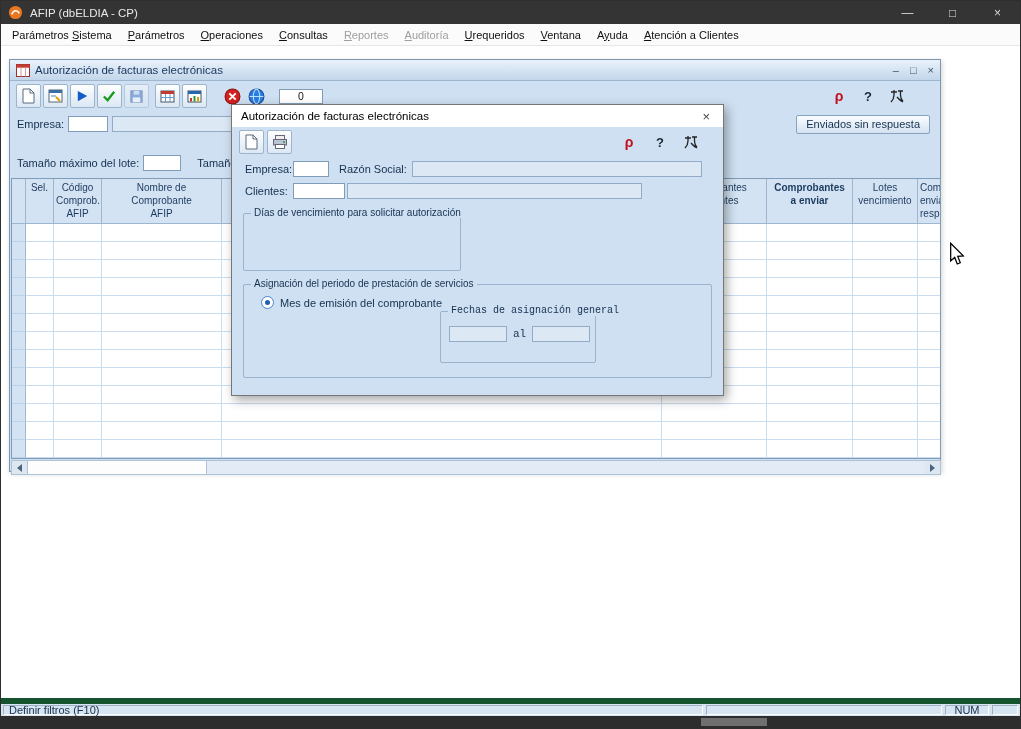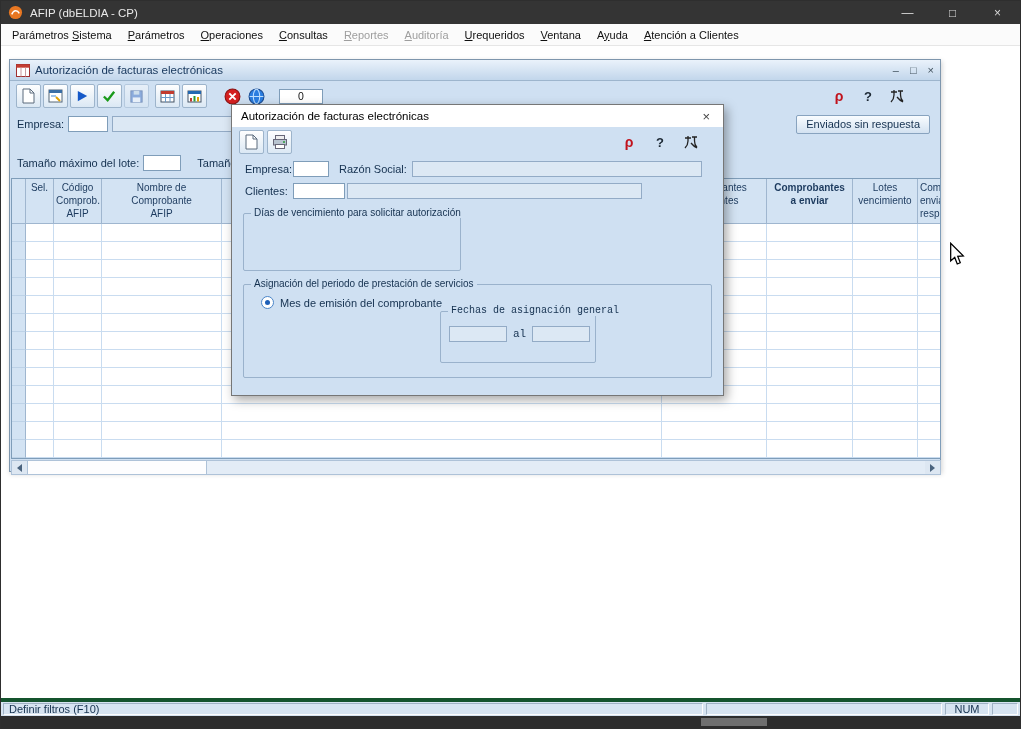--- a/index.html
+++ b/index.html
@@ -92,21 +92,21 @@
   .g1row .lbl{flex:1;font-size:10.5px;}
   .g2{margin:13px 11px 0 11px;height:94px;}
   .radio-row{display:flex;align-items:flex-end;gap:6px;padding-left:17px;margin-top:11px;}
   .radio{width:13px;height:13px;border-radius:50%;background:#fff;border:1px solid #8ea8c0;position:relative;flex:none;}
   .radio.on{border-color:#4a85c8;}
   .radio.on::after{content:"";position:absolute;left:3px;top:3px;width:5px;height:5px;border-radius:50%;background:#1d5fb8;}
   .fechas{position:absolute;left:196px;top:26px;width:156px;height:52px;background:#cfe0f2;font-family:Liberation Mono, monospace;}
   .fechas-row{display:flex;align-items:center;gap:6px;padding:14px 8px 0 8px;}
 
   
-  .statusbar{height:18px;flex:none;background:#d7e4f1;display:flex;align-items:stretch;padding:1px 2px;gap:3px;border-top:4px solid #14532d;}
+  .statusbar{height:18px;flex:none;background:#d7e4f1;display:flex;align-items:stretch;padding:1px 2px;gap:3px;border-top:6px solid #14532d;}
   .spanel{border:1px solid;border-color:#9fb2c4 #fdfdfd #fdfdfd #9fb2c4;display:flex;align-items:center;padding:0 5px;
     font-size:11px;color:#16324f;}
   .spanel.main{width:700px;}
   .spanel.fill{flex:1;}
   .spanel.numi{width:44px;justify-content:center;}
   .spanel.end{width:26px;}
   .bottom-strip{height:12px;flex:none;background:#2d2d2d;position:relative;}
   .strip-hl{position:absolute;left:700px;top:2px;width:66px;height:8px;background:#6f6f6f;}
 
   .cursor{position:absolute;left:948px;top:241px;z-index:99;}

